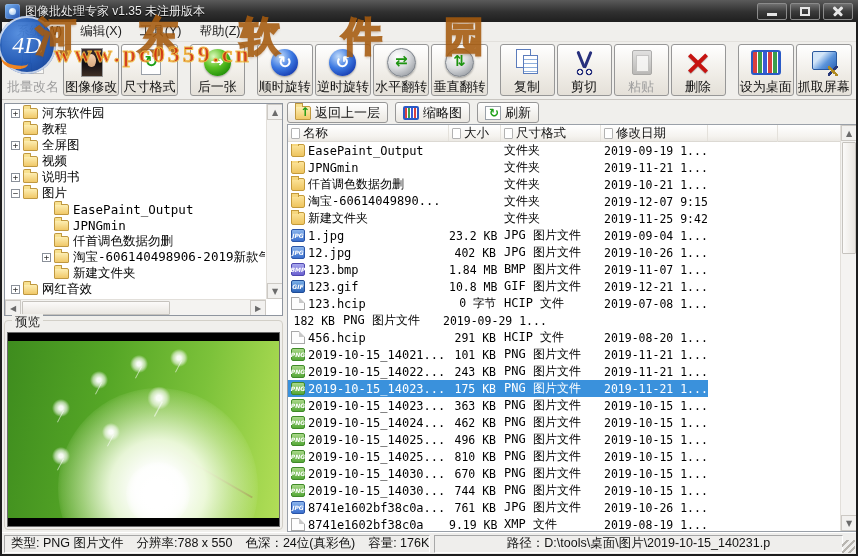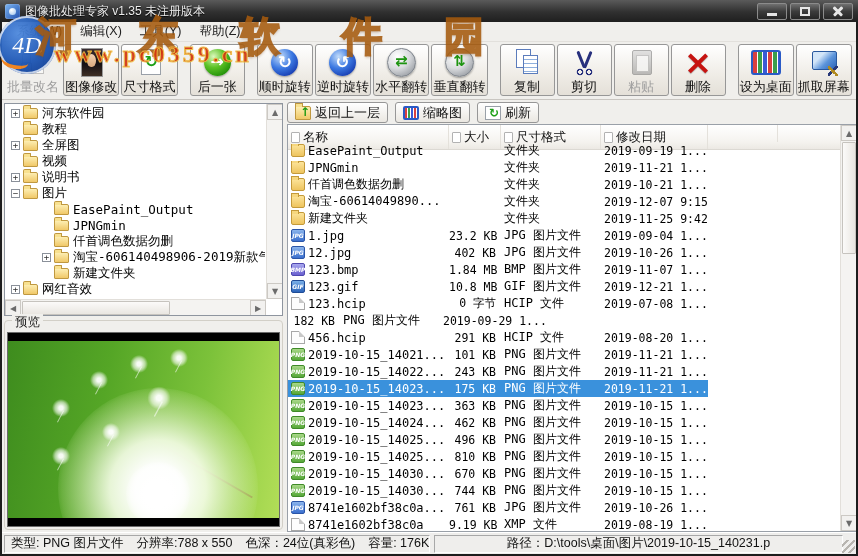--- a/index.html
+++ b/index.html
@@ -137,21 +137,21 @@
   .lbtn[data-icon="up"] .licon{border:1px solid #bf9840;border-radius:1px 2px 1px 1px;background:linear-gradient(#fdeeb2,#f0c868)}
   .lbtn[data-icon="up"] .licon::before{content:"";position:absolute;left:-1px;top:-4px;width:6px;height:3px;background:#f8e190;border:1px solid #bf9840;border-bottom:none}
   .lbtn[data-icon="up"] .licon::after{content:"↑";position:absolute;left:4px;top:-2px;font-size:12px;font-weight:bold;color:#1f9a12;font-family:"DejaVu Sans",sans-serif}
   .lbtn[data-icon="thumbs"] .licon{border:2px solid #2a5ac6;border-radius:2px;background:
     repeating-linear-gradient(90deg,#d84040 0 2px,#fff 2px 3px,#3a9e4c 3px 5px,#fff 5px 6px,#3a5ad6 6px 8px,#fff 8px 9px)}
   .lbtn[data-icon="refresh"] .licon{background:#fff;border:1px solid #9aa0a8}
   .lbtn[data-icon="refresh"] .licon::after{content:"↻";position:absolute;left:3px;top:-1px;font-size:12px;font-weight:bold;color:#1ea018;font-family:"DejaVu Sans",sans-serif}
 
   
   .listwrap{position:absolute;top:24px;left:2px;right:0;bottom:0;border:1px solid #9aa0a8;border-right:none;background:#fff;overflow:hidden}
-  .lheader{position:absolute;top:0;left:0;right:16px;height:25px;display:flex;font-size:12.5px;color:#111;
+  .lheader{position:absolute;top:0;left:0;right:16px;height:17px;display:flex;font-size:12.5px;color:#111;
     background:linear-gradient(#ffffff,#f5f3ef 70%,#ece9e4);border-bottom:1px solid #dcd9d3}
   .hcell{display:flex;align-items:center;padding-left:3px;border-right:1px solid #e4e1db;overflow:hidden;white-space:nowrap}
   .hcell[data-key="name"]{width:161px}
   .hcell[data-key="size"]{width:52px}
   .hcell[data-key="type"]{width:100px}
   .hcell[data-key="date"]{width:107px}
   .hfill{width:70px;border-right:1px solid #e4e1db}
   .hdoc{width:9px;height:11px;flex:none;background:#fff;border:1px solid #b2b2b2;border-radius:1px;margin-right:3px}
 
   .rows{position:absolute;top:17px;left:0;right:16px;bottom:0;overflow:hidden;

